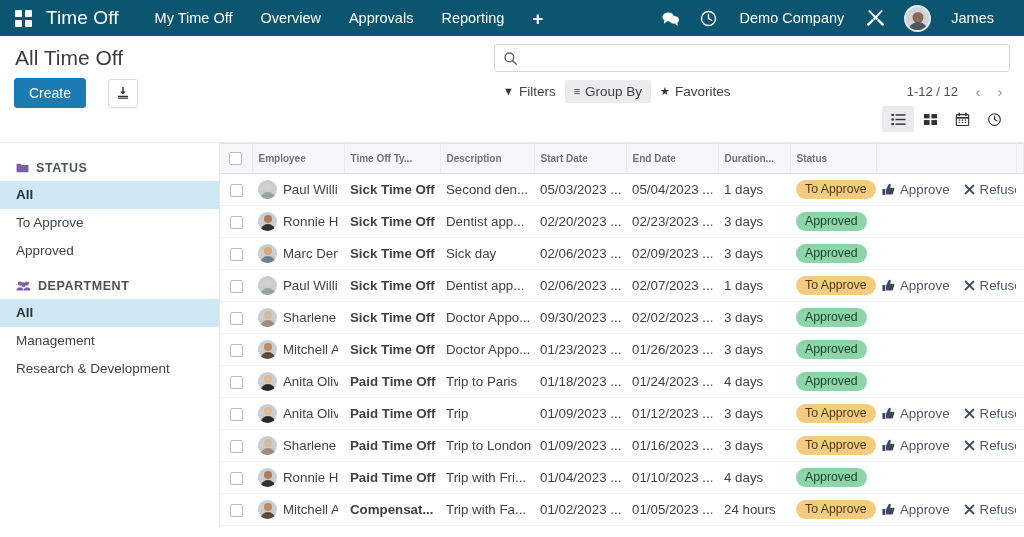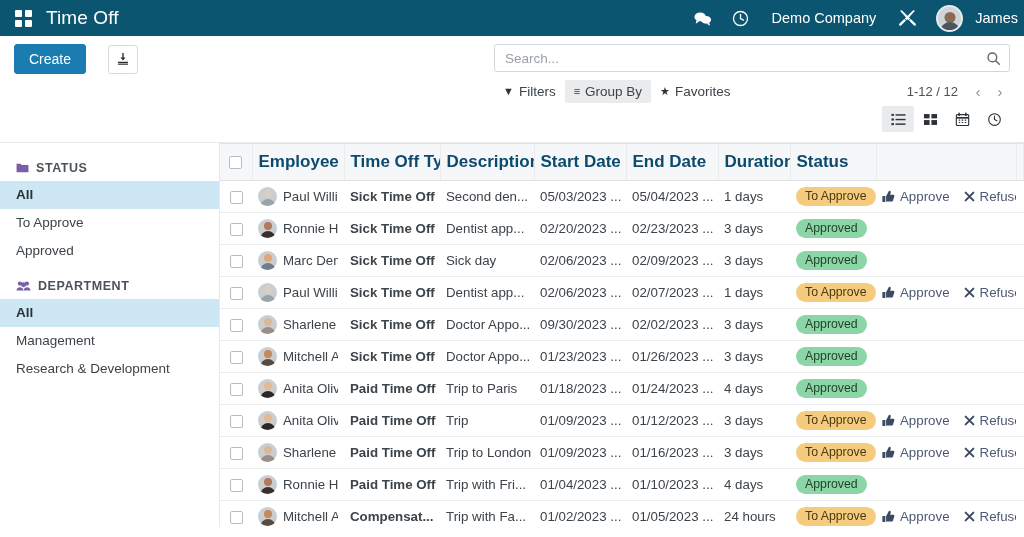--- a/index.html
+++ b/index.html
@@ -56,32 +56,32 @@
     padding: 0 14px; height: 46px;
     display: flex; align-items: center;
     font-size: 19px; line-height: 1;
     cursor: pointer; font-weight: 600;
   }
   .nav-right {
     margin-left: auto;
     display: flex;
     align-items: center;
     height: 100%;
-    padding-right: 0;
+    padding-right: 24px;
   }
   .nav-icon {
     width: 38px; height: 46px;
     display: flex; align-items: center; justify-content: center;
     cursor: pointer;
   }
   .nav-company {
     padding: 0 12px; font-size: 14.5px; cursor: pointer; white-space: nowrap;
   }
   .nav-user {
-    display: flex; align-items: center; gap: 12px;
+    display: flex; align-items: center; gap: 20px;
     padding: 0 6px 0 10px; cursor: pointer;
   }
   .nav-user .uname { font-size: 14.5px; white-space: nowrap; }
   .avatar {
     width: 27px; height: 27px; border-radius: 50%;
     background: #cfd4d8;
     border: 2px solid #e7eaec;
     overflow: hidden;
     position: relative;
     flex: 0 0 auto;
@@ -248,28 +248,28 @@
     border-collapse: collapse;
     width: 100%;
     table-layout: fixed;
     font-size: 13.3px;
   }
   table.olist thead th {
     background: #f6f7f8;
     border-bottom: 1px solid #dfe2e5;
     border-top: 1px solid #dfe2e5;
     border-right: 1px solid #e9ebed;
-    color: #0c4a6e;
+    color: #737373;
     font-weight: 700;
     text-align: left;
     padding: 8px 6px;
     height: 30px;
     white-space: nowrap;
     overflow: hidden;
-    font-size: 17px;
+    font-size: 10px;
   }
   table.olist tbody td {
     border-bottom: 1px solid #ecedef;
     padding: 6px 6px;
     height: 28.5px;
     white-space: nowrap;
     overflow: hidden;
     color: #3c4349;
     vertical-align: middle;
   }
@@ -331,20 +331,27 @@
   <div class="apps-grid">
     <div class="gd">
         <i></i>
         <i></i>
         <i></i>
         <i></i>
       </div>
   </div>
   <div class="brand">Time Off</div>
 
+  <div class="nav-items">
+    <div class="nav-item">My Time Off</div>
+    <div class="nav-item">Overview</div>
+    <div class="nav-item">Approvals</div>
+    <div class="nav-item">Reporting</div>
+    <div class="nav-plus">+</div>
+  </div>
 
   <div class="nav-right">
     <div class="nav-icon">
       <svg width="19" height="19" viewBox="0 0 20 20" fill="#ffffff" aria-hidden="true">
         <ellipse cx="7.6" cy="8.3" rx="6.1" ry="4.6"></ellipse>
         <path d="M3.4 11.8 L3.0 15.4 L6.6 12.9 Z"></path>
         <ellipse cx="13.6" cy="11.4" rx="5.4" ry="4.1"></ellipse>
         <path d="M17.2 14.4 L17.8 17.6 L14.4 15.6 Z"></path>
       </svg>
     </div>
@@ -369,36 +376,36 @@
           <div class="body"></div>
       </div>
       <span class="uname">James</span>
     </div>
   </div>
 </div>
 
 <div class="control-panel">
   <div class="cp-row">
     <div class="cp-left">
+      <div class="page-title">All Time Off</div>
       <div class="btn-row">
         <button class="btn-create">Create</button>
         <div class="btn-upload">
           <svg width="14" height="14" viewBox="0 0 16 16" fill="#2b3137" aria-hidden="true">
             <path d="M7.2 1.2 h1.6 v5.0 h2.2 L8 9.8 L5.0 6.2 h2.2 Z"></path>
             <rect x="2.2" y="11.2" width="11.6" height="1.6" rx=".4"></rect>
             <rect x="2.2" y="13.4" width="11.6" height="1.3" rx=".4"></rect>
           </svg>
         </div>
       </div>
     </div>
   </div>
 
   <div class="cp-right">
     <div class="searchbar">
-      <input type="text" placeholder="Search..." style="">
       <span class="search-ico">
         <svg width="15" height="15" viewBox="0 0 16 16" fill="none" stroke="#5c6670" stroke-width="1.5" aria-hidden="true">
           <circle cx="6.8" cy="6.8" r="4.6"></circle>
           <path d="M10.3 10.3 L14.2 14.2" stroke-linecap="round"></path>
         </svg>
       </span>
     </div>
 
     <div class="cp-toolbar">
       <div class="tb-btn">

